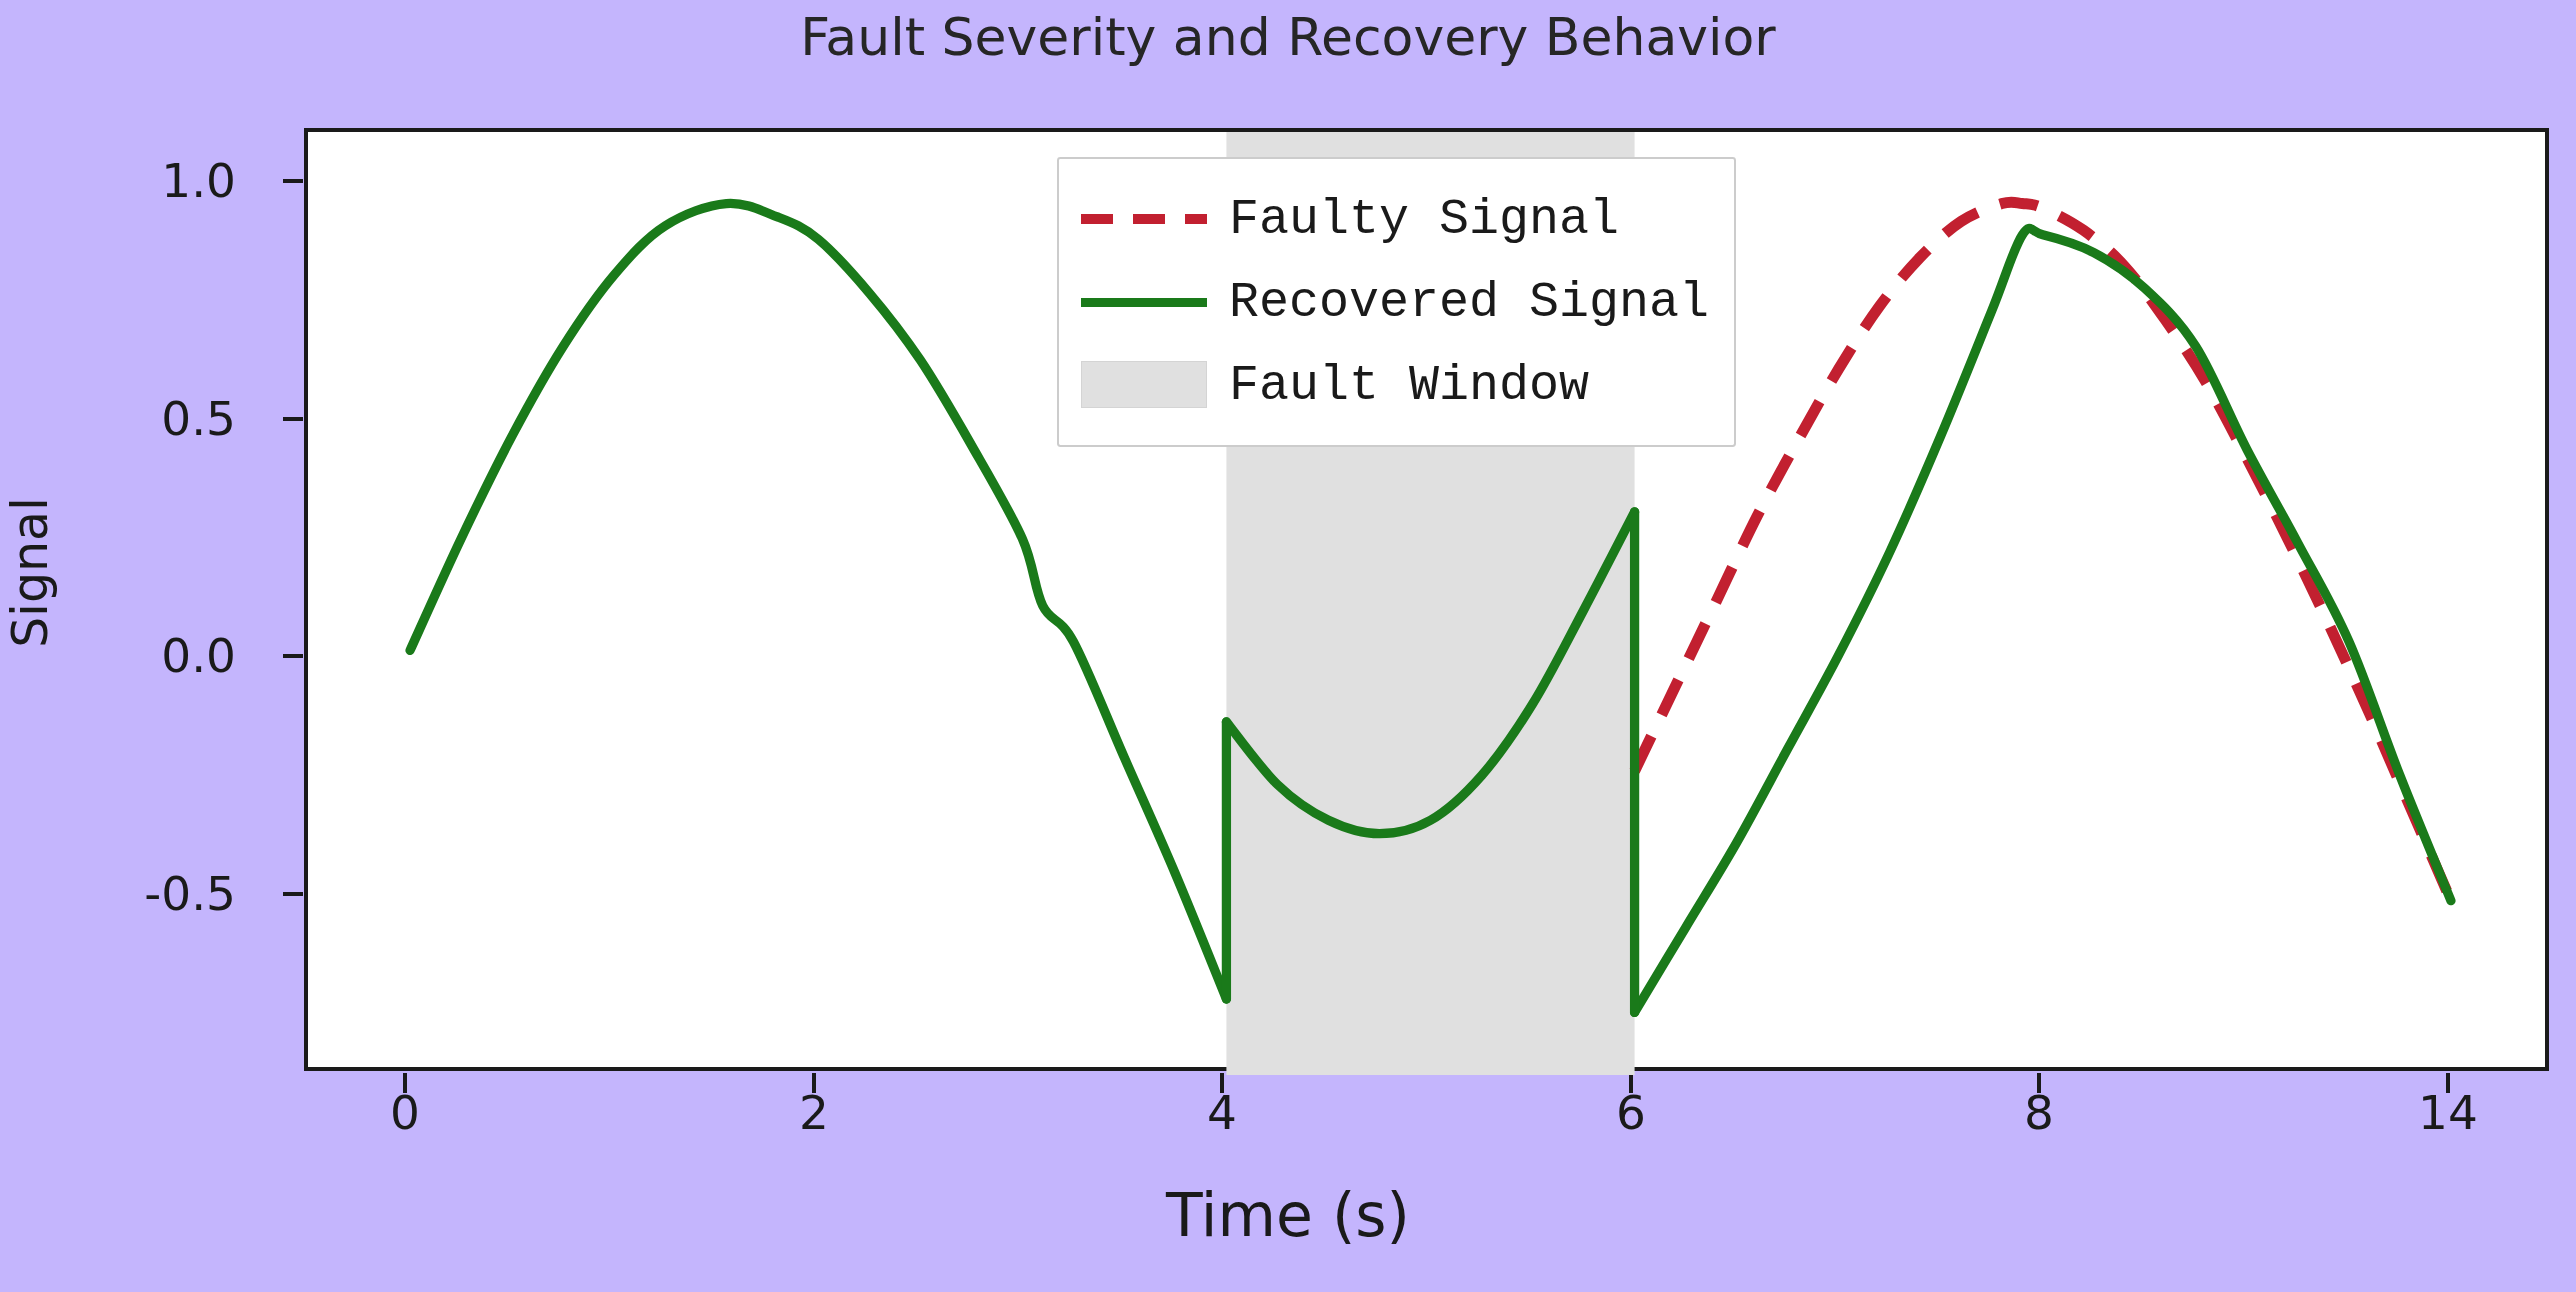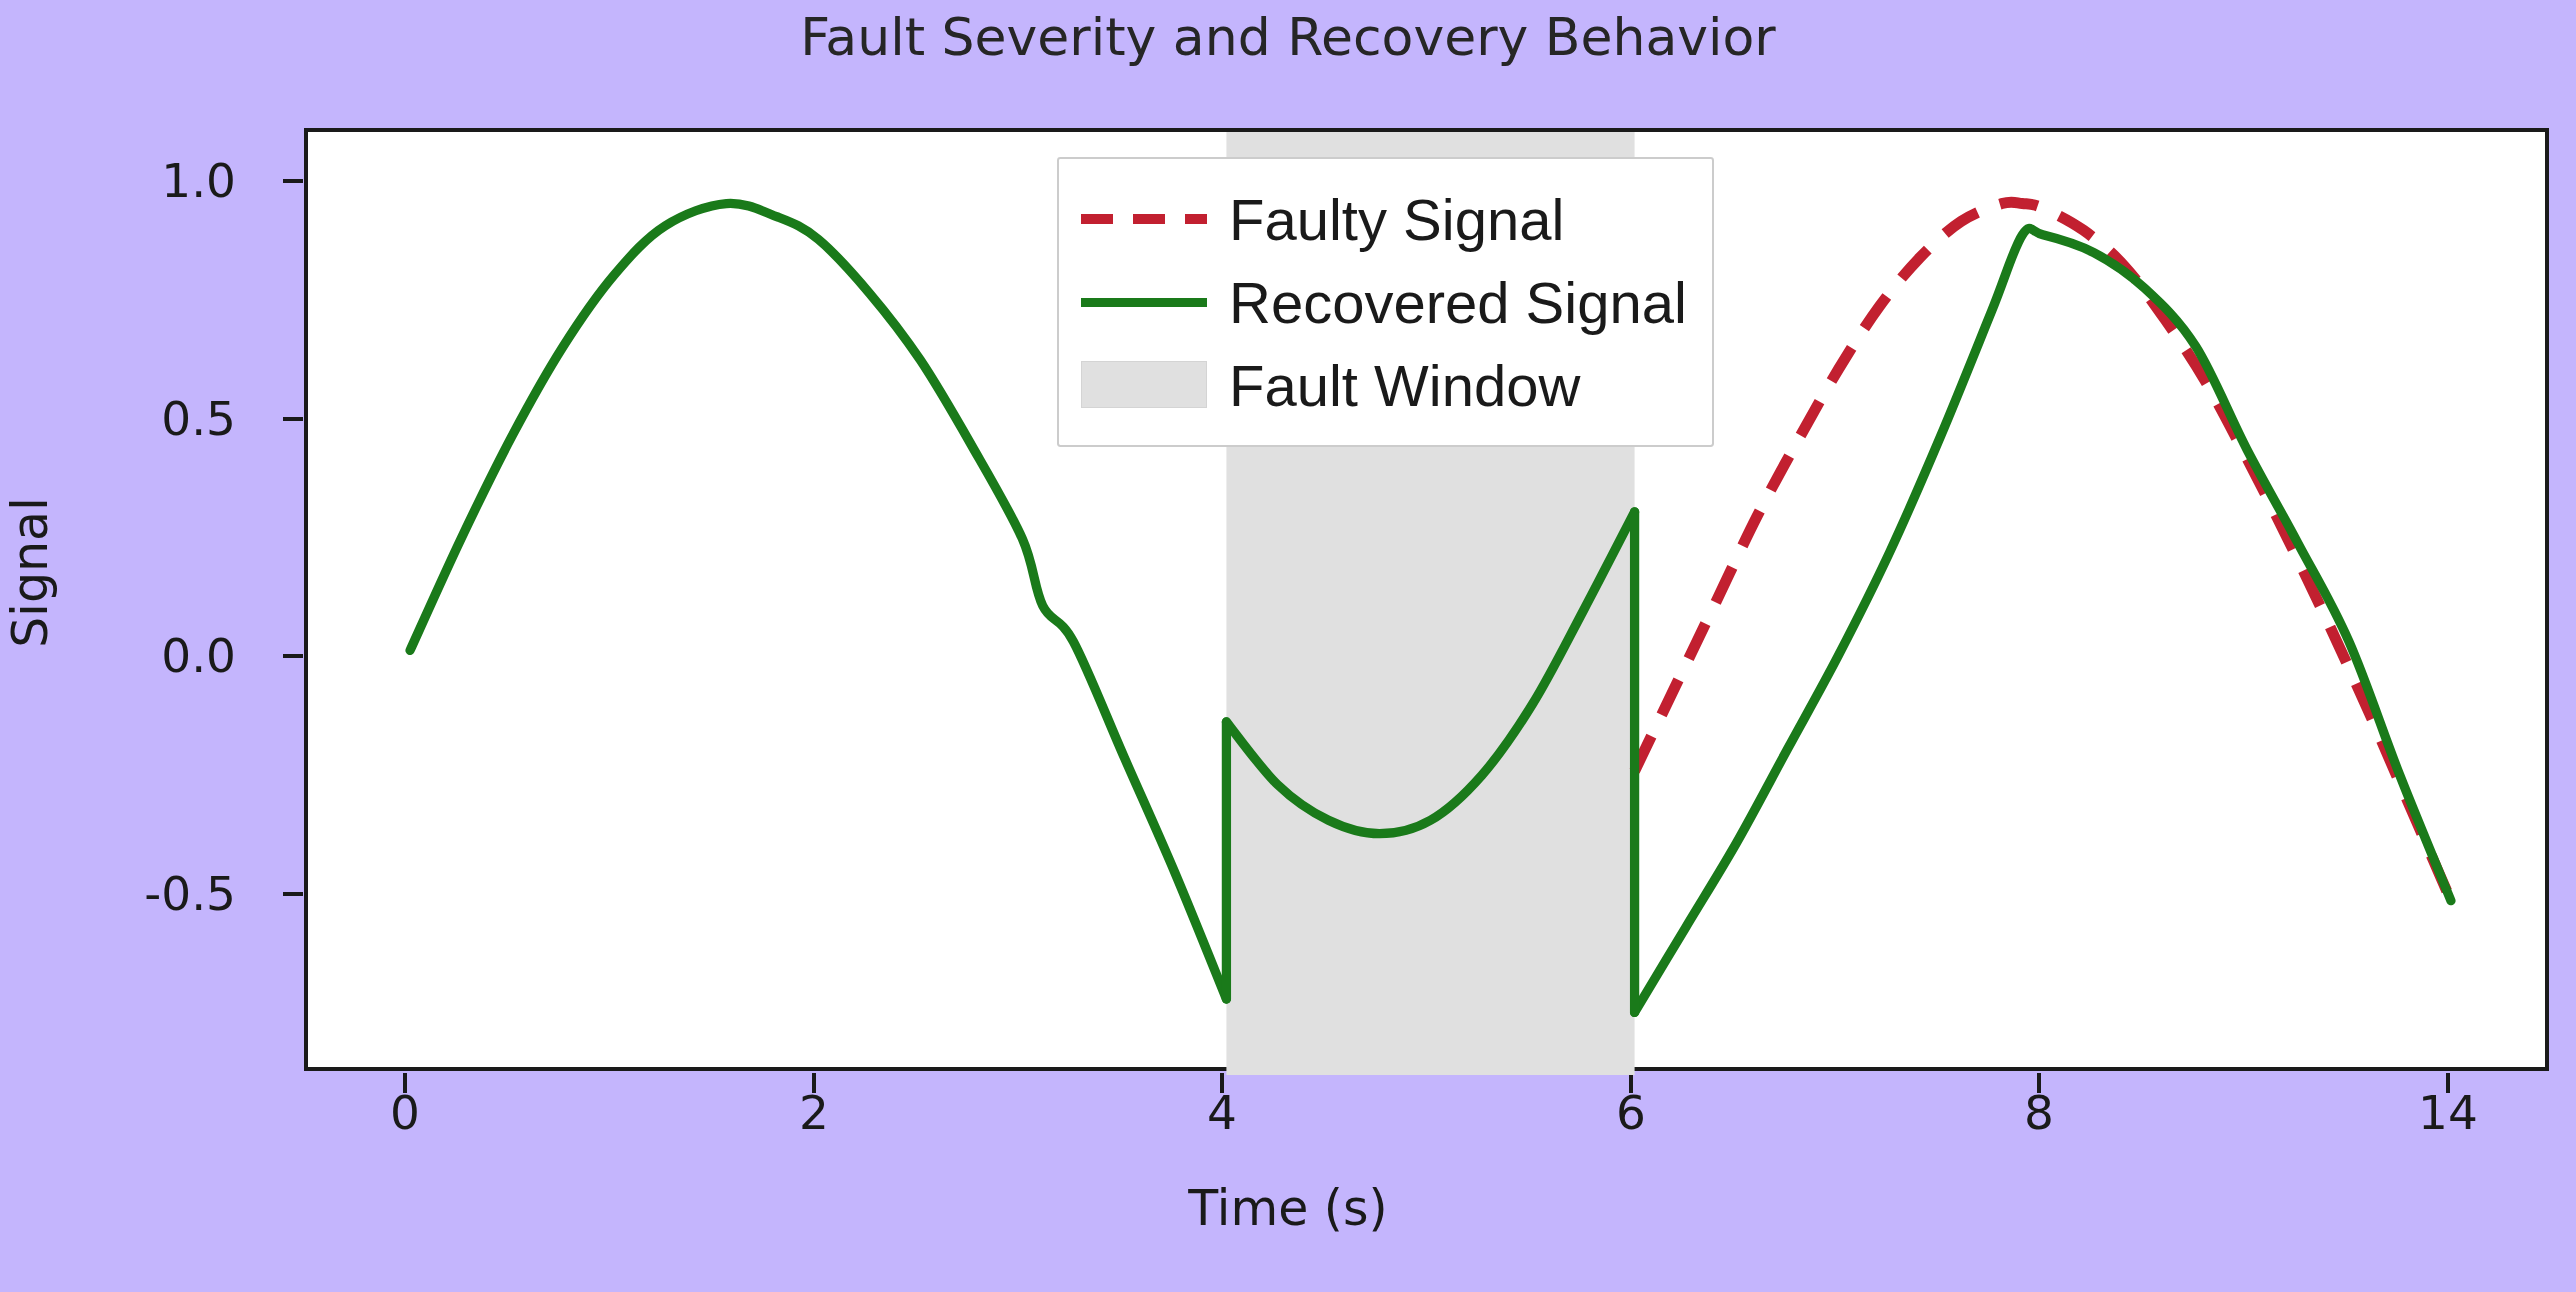--- a/index.html
+++ b/index.html
@@ -27,37 +27,37 @@
   .xtick-label{
     position:absolute;top:1089px;text-align:center;width:186px;
     font-size:47px;color:#1a1a1a;line-height:1;
     font-family:"DejaVu Sans",sans-serif;
   }
   .tickmark-y{position:absolute;width:20px;height:4.2px;background:#1a1a1a;}
   .tickmark-x{position:absolute;width:4.2px;height:20px;background:#1a1a1a;}
 
   #xlabel{
     position:absolute;left:0;top:1180px;width:2576px;text-align:center;
-    font-size:49px;color:#1a1a1a;font-family:"DejaVu Sans",sans-serif;
+    font-size:60px;color:#1a1a1a;font-family:"DejaVu Sans",sans-serif;
   }
   #ylabel{
     position:absolute;left:-223px;top:544px;width:506px;text-align:center;
     font-size:49px;color:#1a1a1a;font-family:"DejaVu Sans",sans-serif;
     transform:rotate(-90deg);transform-origin:center center;
   }
 
   #legend{
     position:absolute;left:1057px;top:157px;
     background:#ffffff;border:2.5px solid #cccccc;border-radius:3.4px;
     padding:18.6px 25px 18.6px 22px;
     box-sizing:border-box;
   }
   .legend-row{display:flex;align-items:center;height:83px;}
   .legend-key{width:126px;height:51px;position:relative;margin-right:22px;flex:0 0 126px;}
-  .legend-text{font-size:58px;color:#1a1a1a;white-space:nowrap;font-family:Liberation Sans, sans-serif;}
+  .legend-text{font-size:50px;color:#1a1a1a;white-space:nowrap;font-family:Liberation Mono, monospace;}
   .key-dashed{position:absolute;left:0;top:20px;width:126px;height:10px;
     background:repeating-linear-gradient(to right,#c22030 0 32px,rgba(0,0,0,0) 32px 52px);}
   .key-solid{position:absolute;left:0;top:21px;width:126px;height:9.3px;background:#1a7a1a;}
   .key-patch{position:absolute;left:0;top:1.7px;width:126px;height:47px;background:#e0e0e0;border:1.7px solid #d4d4d4;box-sizing:border-box;}
 </style>
 </head>
 <body>
 
 <div id="figure">
 

